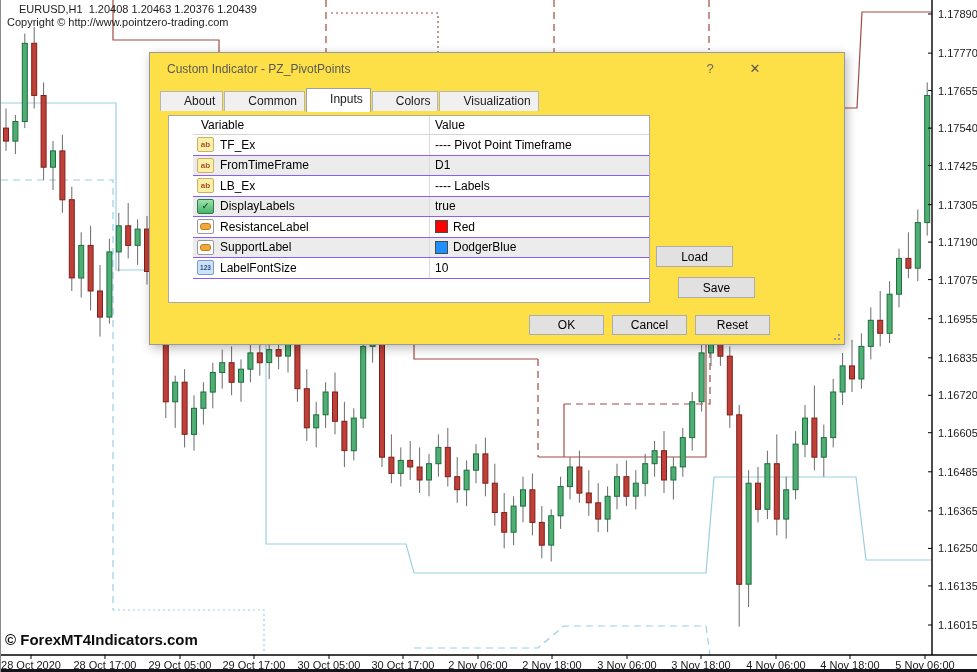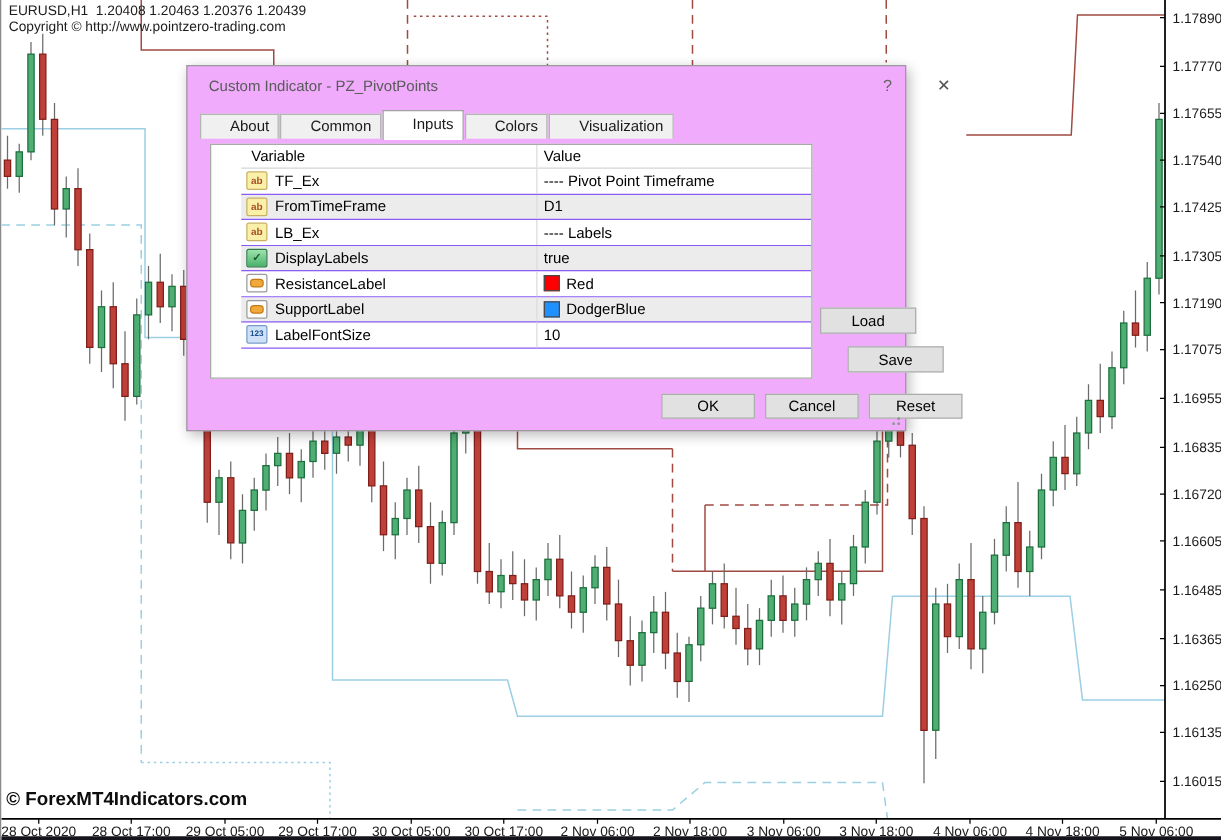--- a/index.html
+++ b/index.html
@@ -1,25 +1,25 @@
 <!DOCTYPE html>
 <html><head>
 <meta charset="utf-8">
 <style>
   html,body{margin:0;padding:0;background:#fff;}
   #screen{position:relative;width:977px;height:672px;background:#ffffff;overflow:hidden;
           font-family:"Liberation Sans",sans-serif;border-left:1px solid #8a8a8a;box-sizing:border-box;}
   #chart-svg{position:absolute;left:0;top:0;}
-  .ohlc-line{position:absolute;left:6px;top:3px;font-size:11px;color:#1c1c1c;white-space:pre;}
+  .ohlc-line{position:absolute;left:18px;top:3px;font-size:11px;color:#1c1c1c;white-space:pre;}
   .copy-line{position:absolute;left:6px;top:16px;font-size:11px;color:#1c1c1c;}
   .watermark{position:absolute;left:4px;top:631px;font-size:15px;font-weight:bold;color:#0d0d0d;}
   .bottom-edge{position:absolute;left:0;top:669px;width:977px;height:3px;background:#14141c;}
 
   
-  .dialog{position:absolute;left:148px;top:52px;width:576px;height:293px;background:#f0abfc;
+  .dialog{position:absolute;left:148px;top:52px;width:696px;height:293px;background:#fde047;
           border:1px solid #9a9a9a;box-shadow:2px 3px 10px rgba(0,0,0,.28);box-sizing:border-box;z-index:5;
           font-size:12px;color:#000;}
   .dlg-title{position:absolute;left:17px;top:9px;color:#5a5a5a;font-size:12px;}
   .dlg-help{position:absolute;left:551px;top:7px;width:18px;height:18px;color:#666;font-size:13px;text-align:center;line-height:18px;cursor:default;}
   .dlg-close{position:absolute;left:596px;top:7px;width:18px;height:18px;color:#555;font-size:13px;text-align:center;line-height:18px;cursor:default;}
   .tabs{position:absolute;left:10px;top:37px;display:flex;align-items:flex-end;height:21px;}
   .tab{background:#f0f0f0;border:1px solid #b5b5b5;border-bottom:none;padding:2px 7px 3px 23px;height:14px;
        font-size:12px;margin-right:1px;color:#1a1a1a;}
   .tab.active{background:#fff;height:17px;position:relative;top:1px;padding-top:3px;border-color:#a0a0a0;}
   .param-table{position:absolute;left:18px;top:62px;width:482px;height:188px;background:#fff;

